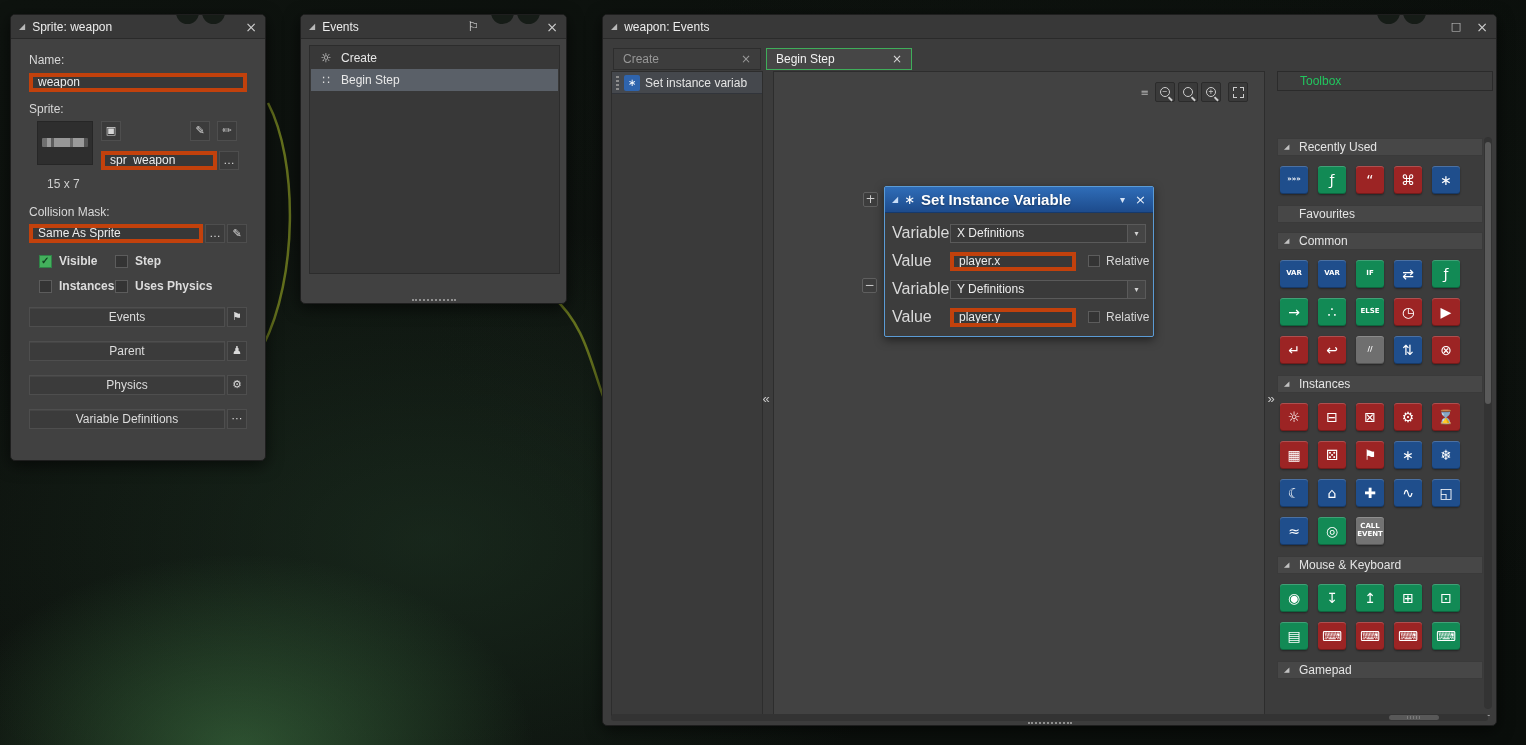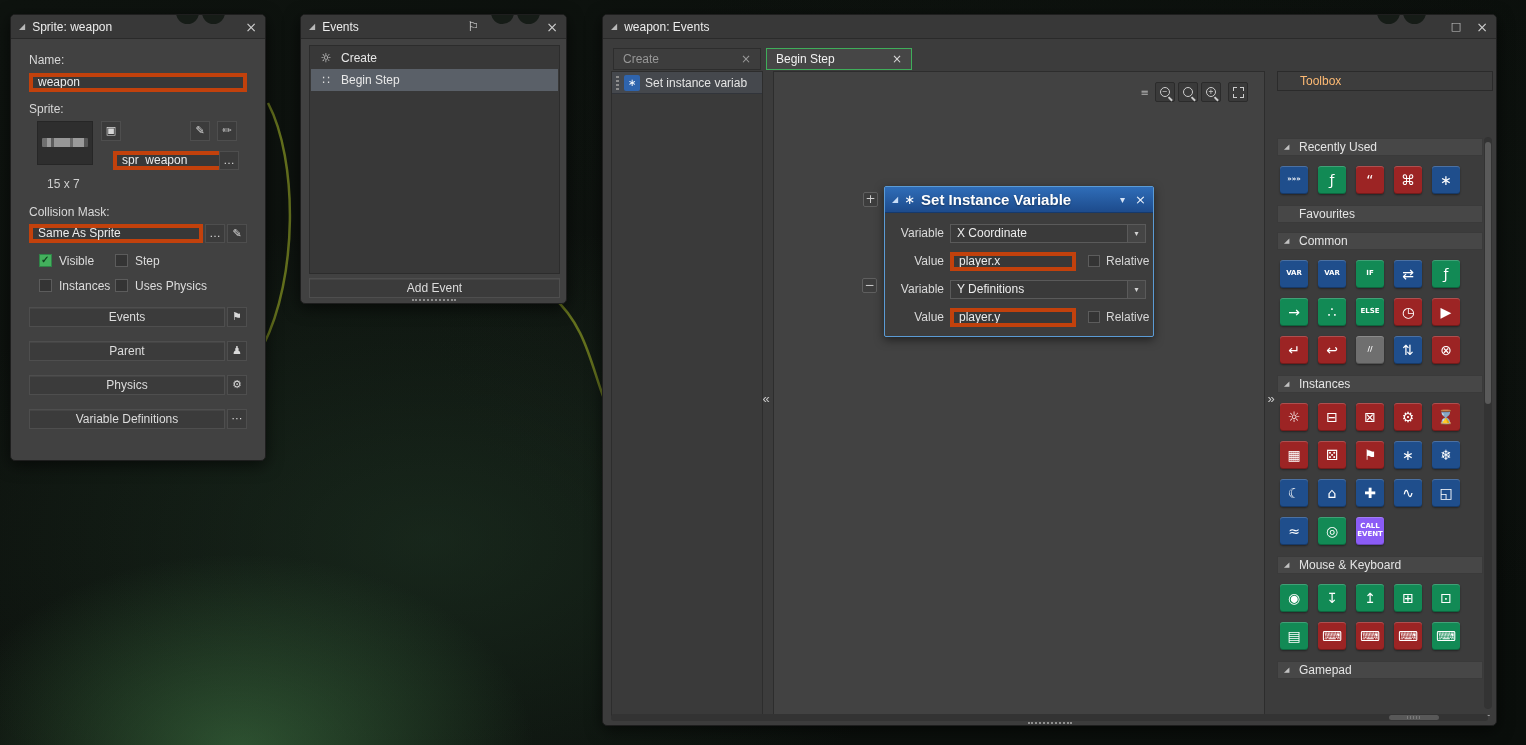--- a/index.html
+++ b/index.html
@@ -44,21 +44,21 @@
   #objwin{left:10px;top:14px;width:256px;height:447px;}
   .obj-body{padding:4px 18px 0;position:relative;}
   .sprite-cluster{position:relative;height:82px;}
   .sprite-preview{position:absolute;left:8px;top:0;width:56px;height:44px;background:#2e2e2e;
        border:1px solid #262626;display:flex;align-items:center;justify-content:center;}
   .weapon-shape{width:46px;height:9px;background:linear-gradient(90deg,#6f6f6f 0 5px,#9b9b9b 5px 9px,#5d5d5d 9px 12px,#979797 12px 28px,#6a6a6a 28px 31px,#9b9b9b 31px 42px,#555 42px 100%);border-radius:1px;}
   .abs{position:absolute;}
   .size-lbl{position:absolute;left:18px;top:56px;font-size:12px;color:#cfcfcf;}
   .coll-row{display:flex;gap:2px;}
   .coll-row .field{flex:1;}
-  .cb-row{display:flex;align-items:flex-start;margin:11px 0 0 10px;}
+  .cb-row{display:flex;align-items:flex-end;margin:11px 0 0 10px;font-weight:bold;}
   .cb-lbl{font-size:12px;color:#dcdcdc;margin-left:7px;width:56px;}
   .cb-lbl.wide{width:auto;}
   .act-row{display:flex;gap:2px;margin-top:14px;}
   .act-row .btn{flex:1;height:20px;}
   .act-row .icon-btn{flex:none;}
 
   
   #evwin{left:300px;top:14px;width:267px;height:290px;}
   .ev-flag{margin-left:auto;color:#e8e8e8;font-size:13px;}
   .ev-flag + .xbtn{margin-left:54px;}
@@ -98,40 +98,40 @@
   
   .node{position:absolute;left:110px;top:114px;width:270px;background:#3d3d3d;border:1px solid #5b9bd5;border-radius:2px;box-shadow:0 3px 10px rgba(0,0,0,.5);}
   .node-head{height:26px;background:linear-gradient(#2f6db8,#1d4b8c);border-bottom:1px solid #16396b;display:flex;align-items:center;gap:6px;padding:0 7px;}
   .ntri{color:#c8dcf6;font-size:8px;}
   .nicon{color:#fff;font-size:13px;}
   .node-title{font-size:15px;font-weight:bold;color:#fff;text-shadow:0 1px 2px rgba(0,0,0,.4);white-space:nowrap;}
   .ncaret{margin-left:auto;color:#d6e4f7;font-size:10px;}
   .nx{color:#eaf1fb;font-size:13px;margin-left:4px;}
   .node-body{padding:4px 7px 7px;}
   .node-row{display:flex;align-items:center;gap:6px;height:24px;margin-top:4px;}
-  .node-label{width:52px;text-align:right;font-size:12px;color:#dadada;flex:none;}
+  .node-label{width:52px;text-align:left;font-size:16px;color:#dadada;flex:none;}
   .dd{flex:1;display:flex;height:19px;}
   .dd-text{flex:1;background:#3a3a3a;border:1px solid #5a5a5a;border-right:none;display:flex;align-items:center;padding:0 6px;font-size:12px;color:#ececec;}
   .dd-btn{width:19px;background:#454545;border:1px solid #5a5a5a;display:flex;align-items:center;justify-content:center;font-size:8px;color:#d2d2d2;}
   .vinput{width:126px;flex:none;}
   .spacer{flex:1;}
   .cb.small{width:12px;height:12px;}
   .rel-lbl{font-size:12px;color:#d6d6d6;margin-right:2px;}
   .node-add,.node-remove{position:absolute;width:15px;height:15px;background:#3d3d3d;border:1px solid #5f5f5f;border-radius:2px;color:#cccccc;font-size:12px;line-height:12px;text-align:center;}
   .node-add{left:89px;top:120px;}
   .node-remove{left:88px;top:206px;}
 
   
   .hscroll{position:absolute;left:8px;right:8px;bottom:4px;height:7px;background:#333;border-radius:3px;}
   .hthumb{position:absolute;right:49px;width:50px;top:1px;bottom:1px;background:#585858;border-radius:3px;}
   .hthumb::after{content:"";position:absolute;left:18px;right:18px;top:1px;bottom:1px;background:repeating-linear-gradient(90deg,#7b7b7b 0 1px,transparent 1px 3px);}
 
   
   .toolbox{position:absolute;left:674px;top:56px;width:216px;height:645px;overflow:hidden;}
-  .tb-main-head{height:20px;background:#3d3d3d;border:1px solid #2b2b2b;display:flex;align-items:center;padding-left:22px;font-size:12px;color:#fdba74;}
+  .tb-main-head{height:20px;background:#3d3d3d;border:1px solid #2b2b2b;display:flex;align-items:center;padding-left:22px;font-size:12px;color:#22c55e;}
   .tb-search{position:relative;margin:6px 2px 0;}
   .tb-search input{width:100%;height:26px;background:#3a3a3a;border:1px solid #2b2b2b;color:#e2e2e2;font:15px "Liberation Sans",sans-serif;padding:0 26px 0 8px;}
   .tb-search input::placeholder{color:#6f6f6f;}
   .mag-lg{position:absolute;right:11px;top:7px;width:9px;height:9px;border:2px solid #8d8d8d;border-radius:50%;}
   .mag-lg::after{content:"";position:absolute;right:-5px;bottom:-4px;width:6px;height:2px;background:#8d8d8d;transform:rotate(45deg);}
   .tb-sections{position:absolute;left:0;top:58px;width:206px;}
   .tb-head{height:18px;background:#474747;border:1px solid #3a3a3a;display:flex;align-items:center;gap:6px;padding:0 6px;font-size:12px;color:#e4e4e4;margin-top:9px;}
   .tb-tri{font-size:7px;color:#c2c2c2;width:9px;font-family:"DejaVu Sans",sans-serif;}
   .tb-grid{display:flex;flex-wrap:wrap;gap:10px;padding:10px 3px 2px;}
   .tb-tile{width:28px;height:28px;border-radius:3px;display:flex;align-items:center;justify-content:center;color:#fff;
@@ -164,21 +164,21 @@
       <div class="lbl">Name:</div>
       <input class="field w100" value="weapon" style="">
       <div class="lbl">Sprite:</div>
       <div class="sprite-cluster">
         <div class="sprite-preview">
           <div class="weapon-shape"></div>
         </div>
         <button class="icon-btn g abs" style="left:72px;top:0">▣</button>
         <button class="icon-btn g abs" style="left:161px;top:0">✎</button>
         <button class="icon-btn g abs" style="left:188px;top:0">✏</button>
-        <input class="field abs" style="left: 84px; top: 30px; width: 116px;" value="spr_weapon">
+        <input class="field abs" style="left: 72px; top: 30px; width: 116px;" value="spr_weapon">
         <button class="icon-btn g abs" style="left:190px;top:30px;height:19px">…</button>
         <div class="size-lbl">15 x 7</div>
       </div>
       <div class="lbl" style="margin-top:2px">Collision Mask:</div>
       <div class="coll-row">
         <div class="field">Same As Sprite</div>
         <button class="icon-btn g" style="height:19px">…</button>
         <button class="icon-btn g" style="height:19px">✎</button>
       </div>
       <div class="cb-row">
@@ -224,21 +224,20 @@
     <div class="ev-list">
       <div class="ev-row">
         <span class="ev-ic g">☼</span>
         <span>Create</span>
       </div>
       <div class="ev-row selected">
         <span class="ev-ic g">∷</span>
         <span>Begin Step</span>
       </div>
     </div>
-    <button class="btn add-btn">Add Event</button>
     <div class="grip-h" style="bottom:2px"></div>
   </div>
 
   <div class="win" id="edwin">
     <div class="titlebar">
       <span class="notch" style="right:70px"></span>
       <span class="notch" style="right:96px"></span>
       <span class="tri g">◢</span>
       <span class="title">weapon: Events</span>
       <span class="maxbtn g">□</span>
@@ -301,21 +300,21 @@
           <span class="ntri g">◢</span>
           <span class="nicon g">∗</span>
           <span class="node-title">Set Instance Variable</span>
           <span class="ncaret g">▾</span>
           <span class="nx g">×</span>
         </div>
         <div class="node-body">
           <div class="node-row">
             <span class="node-label">Variable</span>
             <div class="dd">
-              <div class="dd-text">X Coordinate</div>
+              <div class="dd-text">X Definitions</div>
               <div class="dd-btn g">▾</div>
             </div>
           </div>
           <div class="node-row">
             <span class="node-label">Value</span>
             <input class="field vinput" value="player.x" style="">
             <span class="spacer"></span>
             <span class="cb small"></span>
             <span class="rel-lbl">Relative</span>
           </div>
@@ -400,21 +399,21 @@
               <div class="tb-tile" style="background: rgb(156, 36, 36);">⚑</div>
               <div class="tb-tile" style="background: rgb(31, 78, 140);">∗</div>
               <div class="tb-tile" style="background: rgb(31, 78, 140);">❄</div>
               <div class="tb-tile" style="background: rgb(31, 78, 140);">☾</div>
               <div class="tb-tile" style="background: rgb(31, 78, 140);">⌂</div>
               <div class="tb-tile" style="background: rgb(31, 78, 140);">✚</div>
               <div class="tb-tile" style="background: rgb(31, 78, 140);">∿</div>
               <div class="tb-tile" style="background: rgb(31, 78, 140);">◱</div>
               <div class="tb-tile" style="background: rgb(31, 78, 140);">≈</div>
               <div class="tb-tile" style="background: rgb(18, 138, 85);">◎</div>
-              <div class="tb-tile small" style="background: #8b5cf6;">CALL EVENT</div>
+              <div class="tb-tile small" style="background: #737373;">CALL EVENT</div>
             </div>
           </div>
           <div class="tb-section">
             <div class="tb-head">
               <span class="tb-tri">◢</span>
               <span>Mouse &amp; Keyboard</span>
             </div>
             <div class="tb-grid">
               <div class="tb-tile" style="background: rgb(18, 138, 85);">◉</div>
               <div class="tb-tile" style="background: rgb(18, 138, 85);">↧</div>

